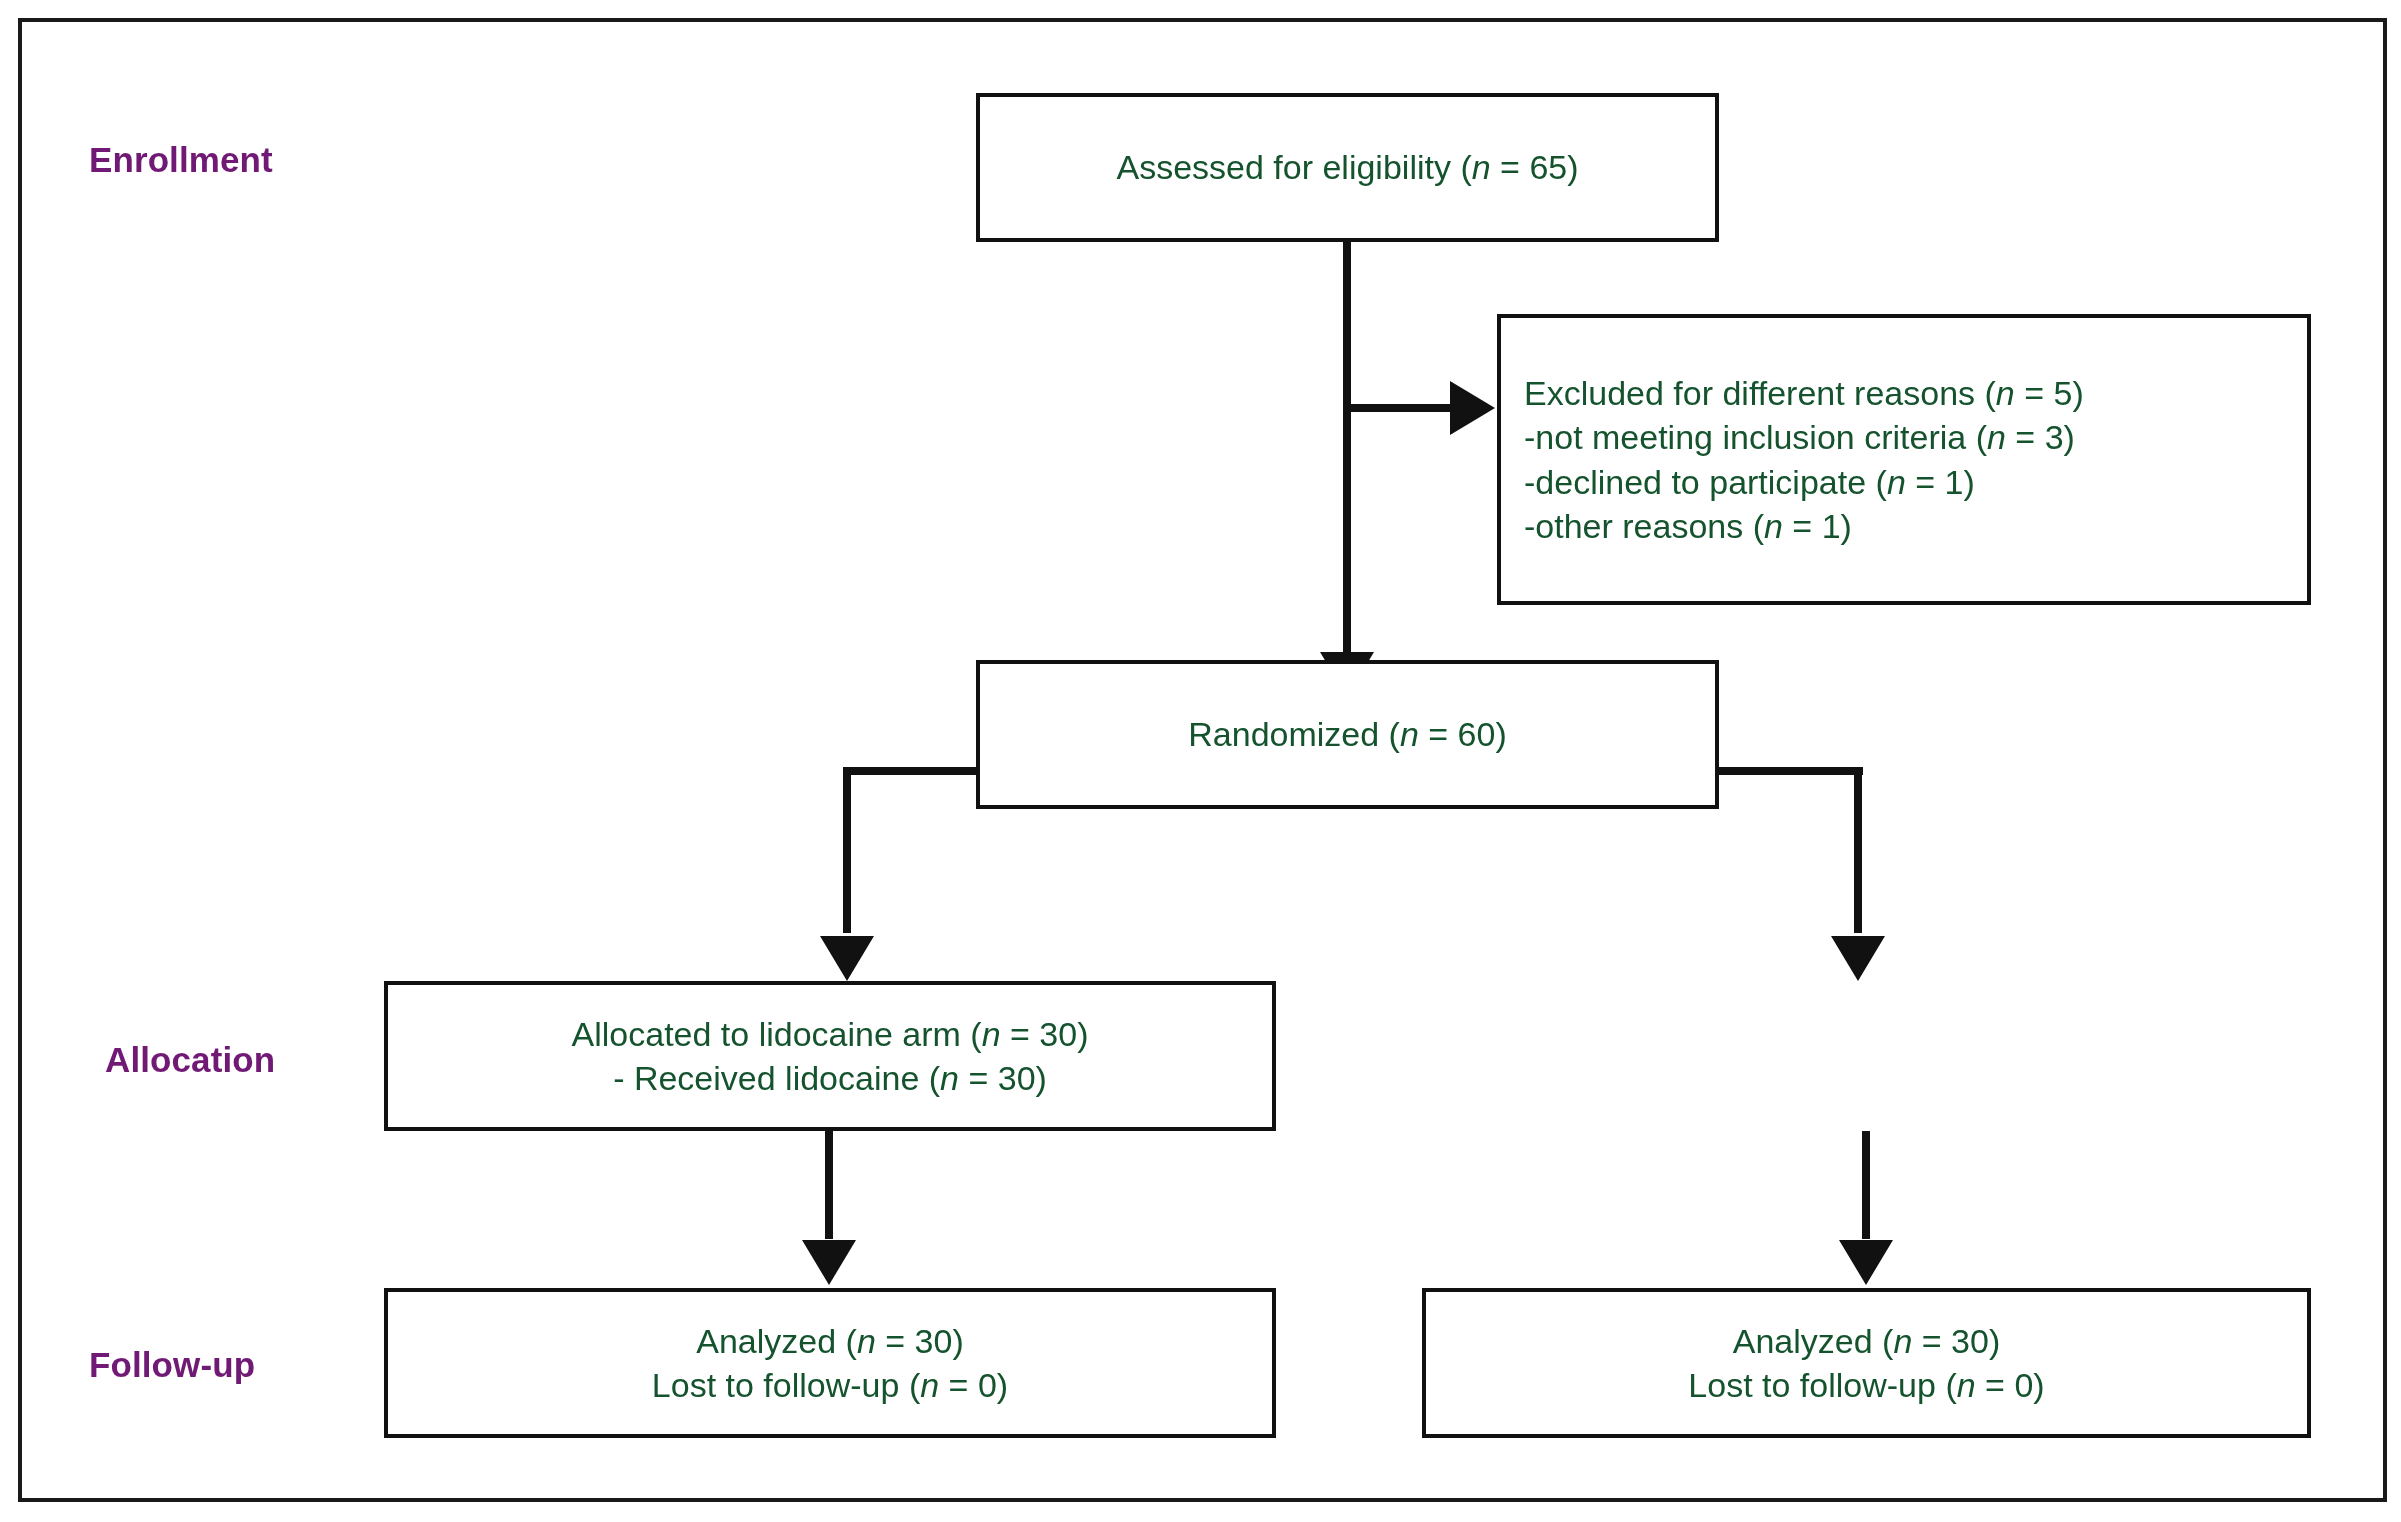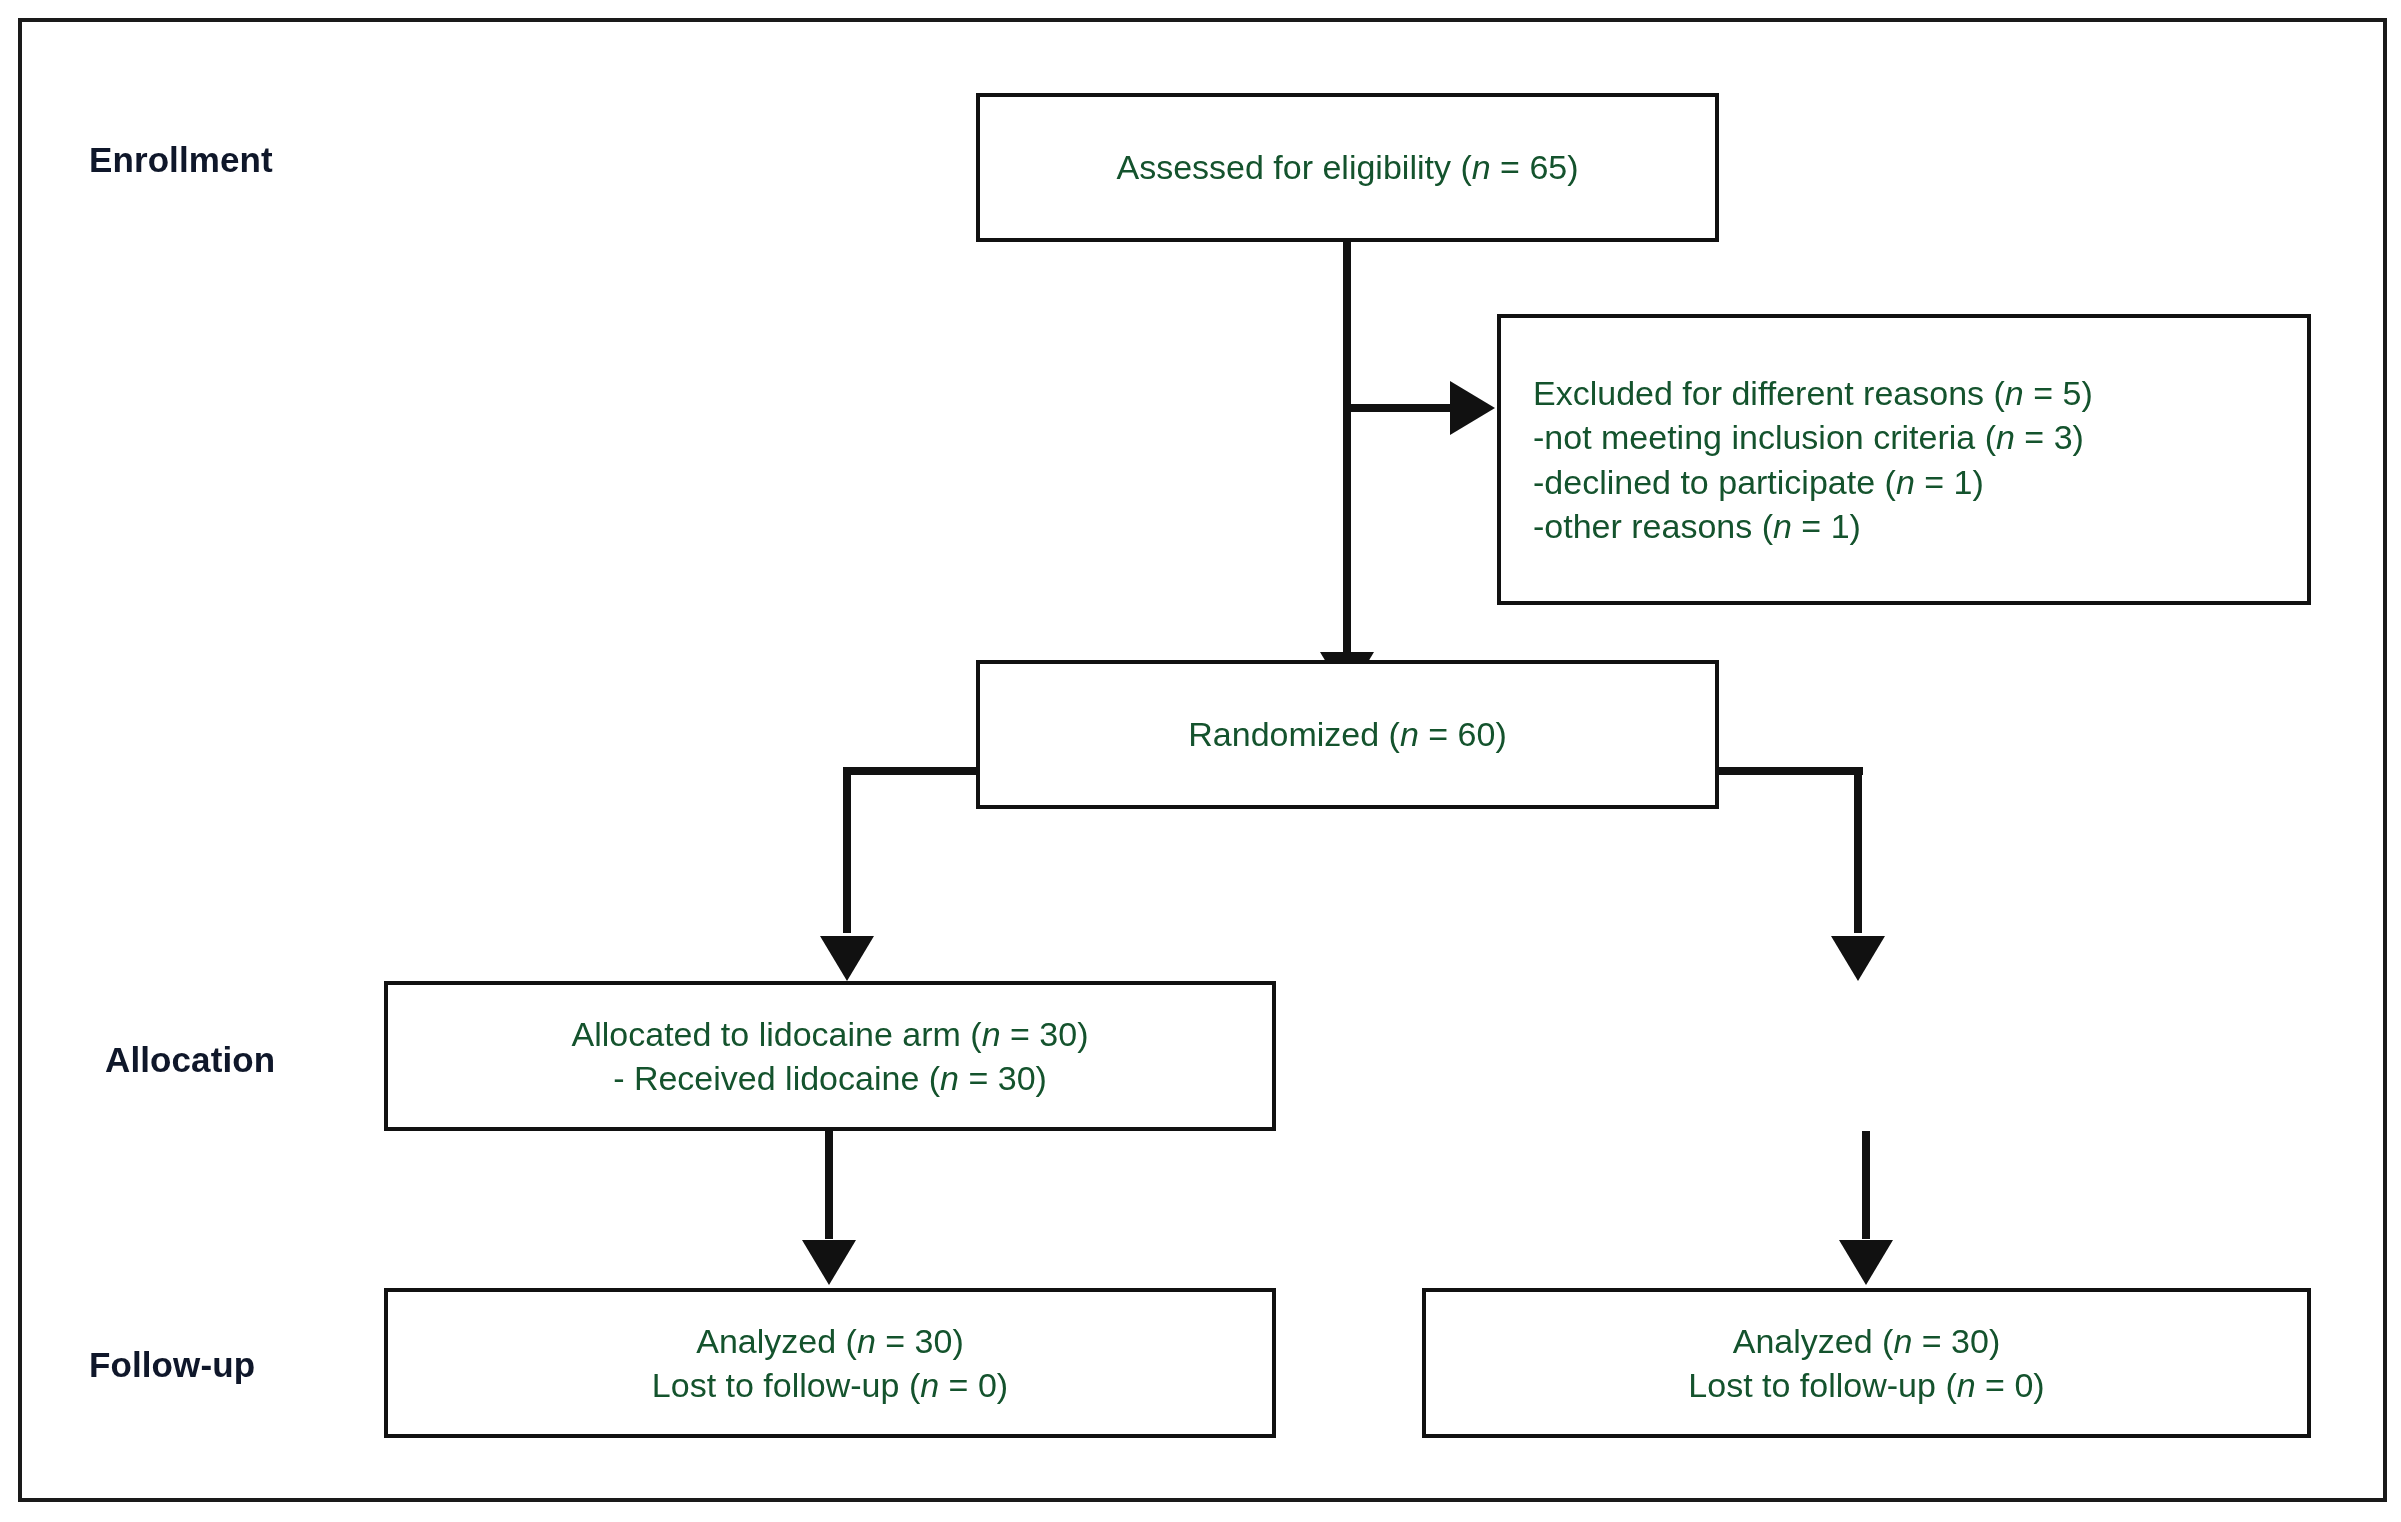--- a/index.html
+++ b/index.html
@@ -28,21 +28,21 @@
     height: 1484px;
     border: 4.4px solid #1a1a1a;
     box-sizing: border-box;
     background: #ffffff;
   }
   
   .stage-label {
     position: absolute;
     font-weight: bold;
     font-size: 35px;
-    color: #0f172a;
+    color: #701a75;
     letter-spacing: 0.1px;
     white-space: nowrap;
     line-height: 1;
   }
   #stage-enrollment { left: 89px; top: 142px; }
   #stage-allocation { left: 105px; top: 1042px; }
   #stage-followup   { left: 89px; top: 1347px; }
 
   
   .flow-box {
@@ -60,21 +60,21 @@
     line-height: 1.30;
     color: #14532d;
     padding: 0 10.2px;
     white-space: pre-line;
   }
   .flow-box.left-align {
     justify-content: flex-start;
   }
   .flow-box.left-align .box-text {
     text-align: left;
-    padding-left: 32px;
+    padding-left: 23px;
   }
   .flow-box .box-text i {
     font-style: italic;
   }
 
   #box-assessed   { left: 976px; top: 93px;  width: 743px; height: 149px; }
   #box-excluded   { left: 1497px; top: 314px;  width: 814px; height: 291px; }
   #box-randomized { left: 976px; top: 660px;  width: 743px; height: 149px; }
   #box-alloc-left { left: 384px;  top: 981px; width: 892px; height: 150px; text-align: center; }
   #box-alloc-right{ left: 1422px; top: 981px; width: 889px; height: 150px; }

